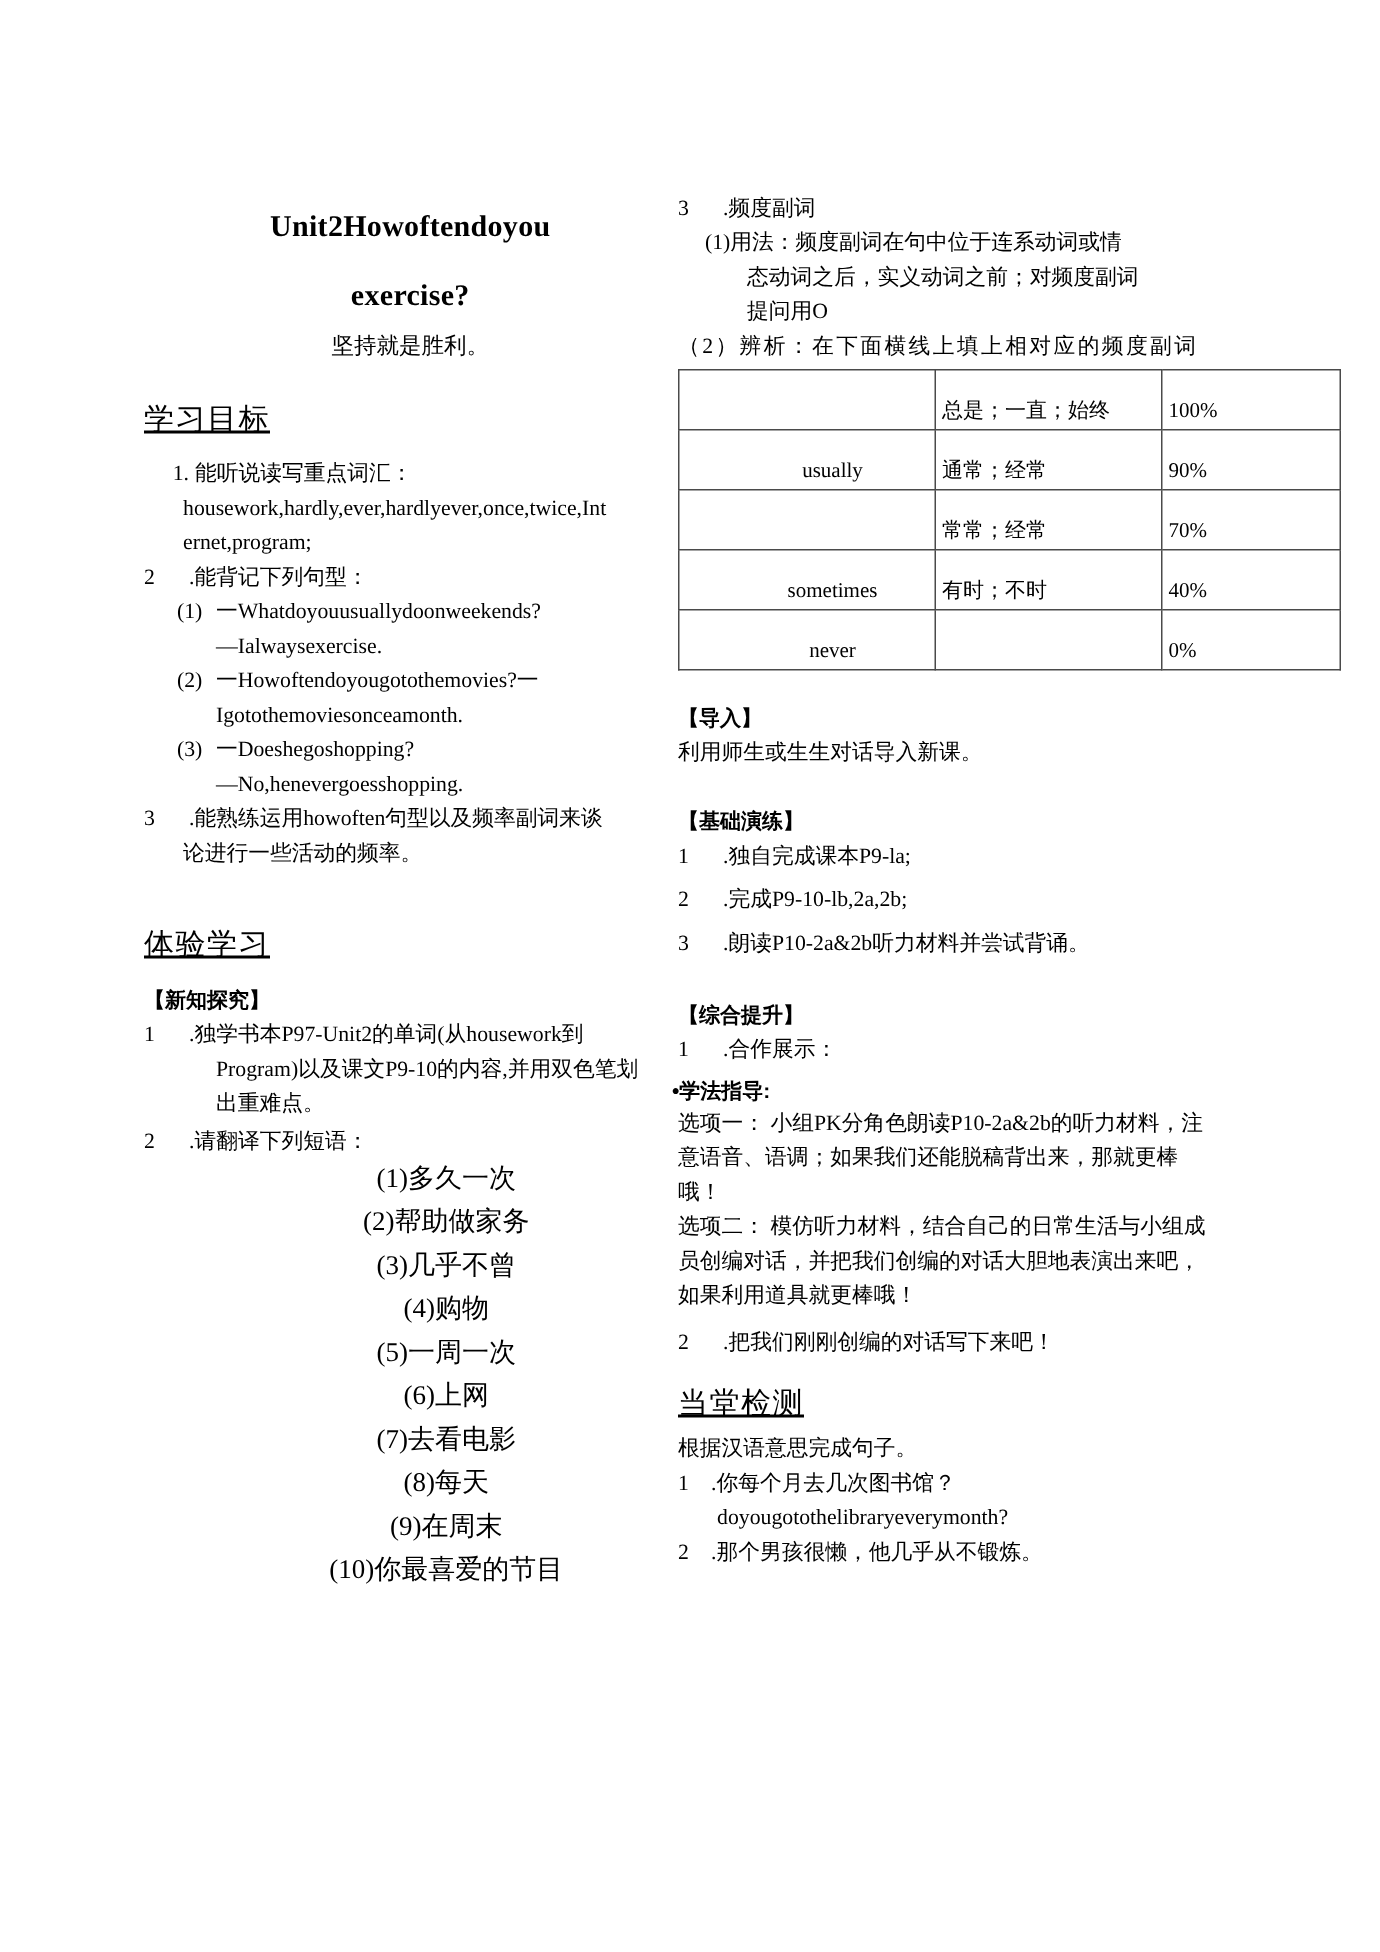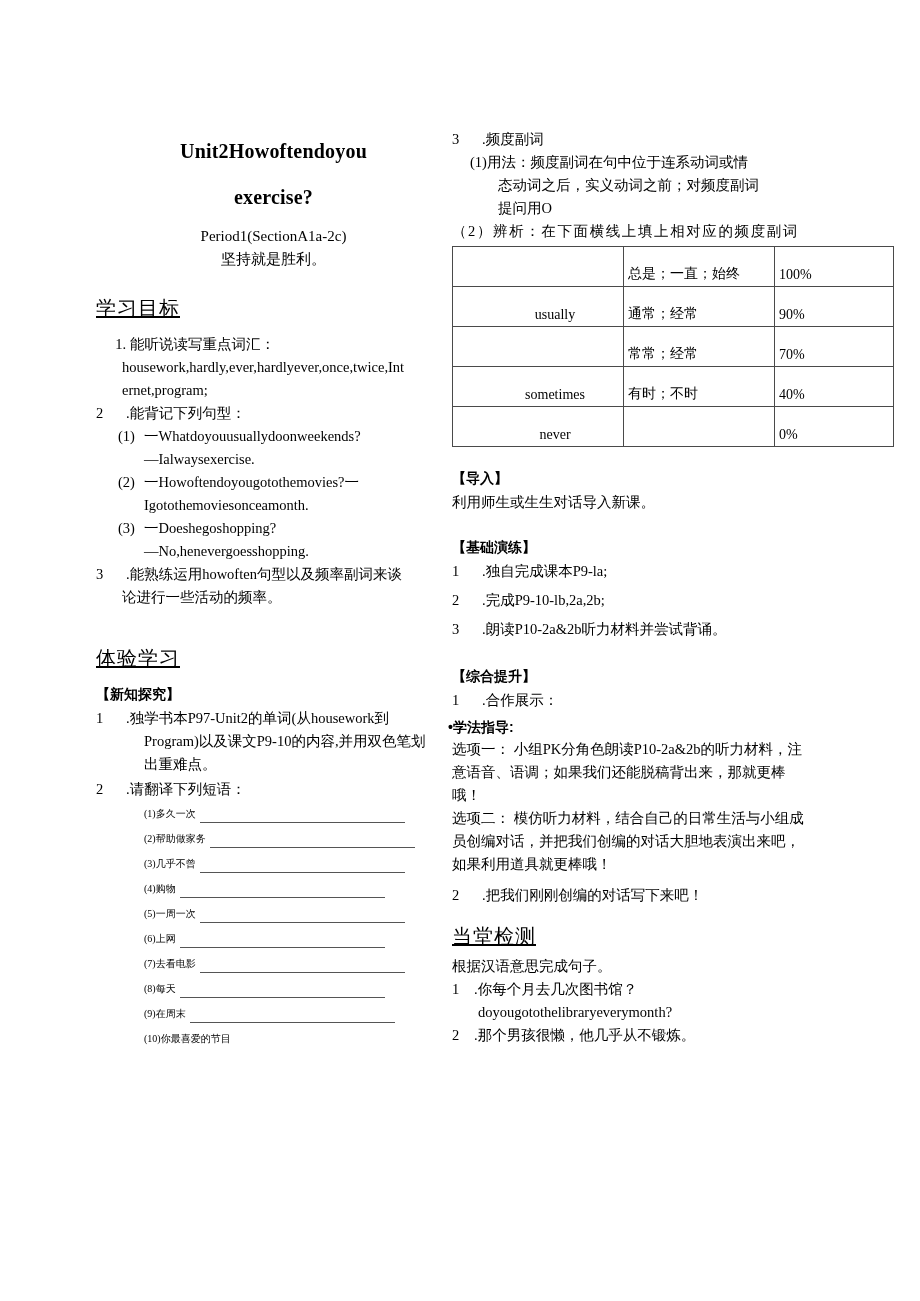--- a/index.html
+++ b/index.html
@@ -50,23 +50,24 @@
   .p{font-size:14.5px;line-height:23px;}
   .indent1{padding-left:26px;text-indent:0;}
   .indent2{padding-left:48px;}
   .num-row{display:flex;font-size:14.5px;line-height:23px;}
   .num-row .n{width:26px;flex:0 0 26px;}
   .num-row .t{flex:1;}
   .num-row .n.pad{width:30px;flex:0 0 30px;}
 
   
   .blank-row{
-    display:flex;align-items:flex-end;
-    font-size:10px;line-height:25px;
+    display:flex;align-items:center;
+    font-size:18px;line-height:25px;
     padding-left:48px;
+    flex-direction:column;
   }
   .blank-row .lbl{white-space:nowrap;}
   .blank-line{
     flex:1;border-bottom:1px solid #555;
     margin-left:4px;margin-bottom:3px;height:12px;
     max-width:205px;
   }
 
   
   table.freq{
@@ -97,21 +98,20 @@
 <body>
 
 <div class="page">
 
   <div class="col-left">
 
     <div>
       <div class="doc-title">Unit2Howoftendoyou</div>
       <div class="doc-title">exercise?</div>
     </div>
-    <div class="subtitle-1">Period1(SectionA1a-2c)</div>
     <div class="subtitle-3">坚持就是胜利。</div>
 
     <div class="sec-head">学习目标</div>
 
     <div class="num-row">
       <div class="n" style="text-align:right;padding-right:4px;width:30px;flex:0 0 30px;">1.</div>
       <div class="t">能听说读写重点词汇：</div>
     </div>
     <div class="p indent1">housework,hardly,ever,hardlyever,once,twice,Int</div>
     <div class="p indent1">ernet,program;</div>

